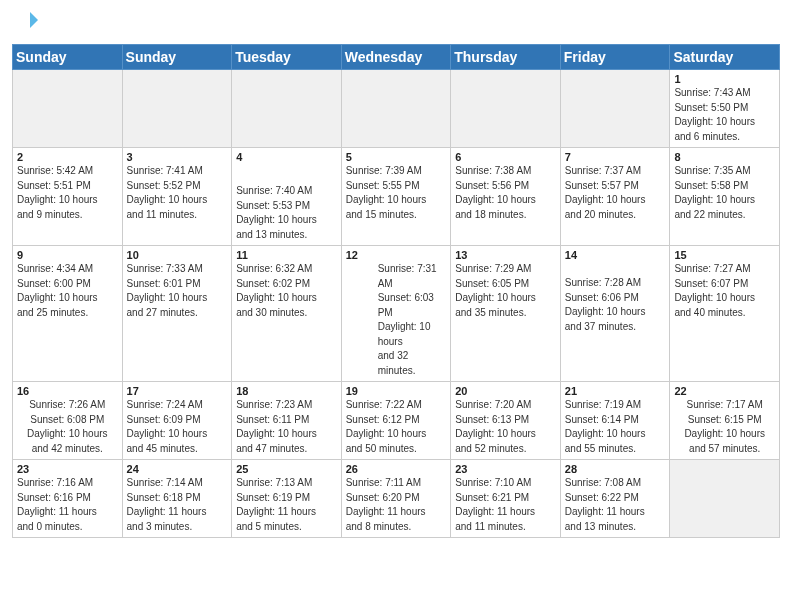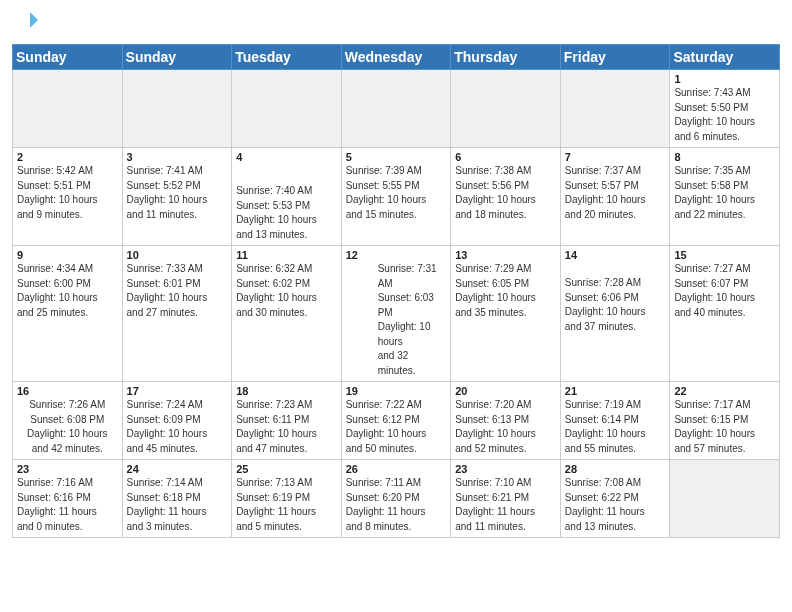--- a/index.html
+++ b/index.html
@@ -270,21 +270,21 @@
           </td>
           <td>
             <span class="day-number">21</span>
             <div class="day-info" style="white-space: pre-line;">Sunrise: 7:19 AM
 Sunset: 6:14 PM
 Daylight: 10 hours
 and 55 minutes.</div>
           </td>
           <td>
             <span class="day-number">22</span>
-            <div class="day-info" style="white-space: pre-line;">Sunrise: 7:17 AM
+            <div class="day-info" style="white-space: pre-line; text-align: center;">Sunrise: 7:17 AM
 Sunset: 6:15 PM
 Daylight: 10 hours
 and 57 minutes.</div>
           </td>
         </tr>
         <tr>
           <td>
             <span class="day-number">23</span>
             <div class="day-info" style="white-space: pre-line;">Sunrise: 7:16 AM
 Sunset: 6:16 PM

